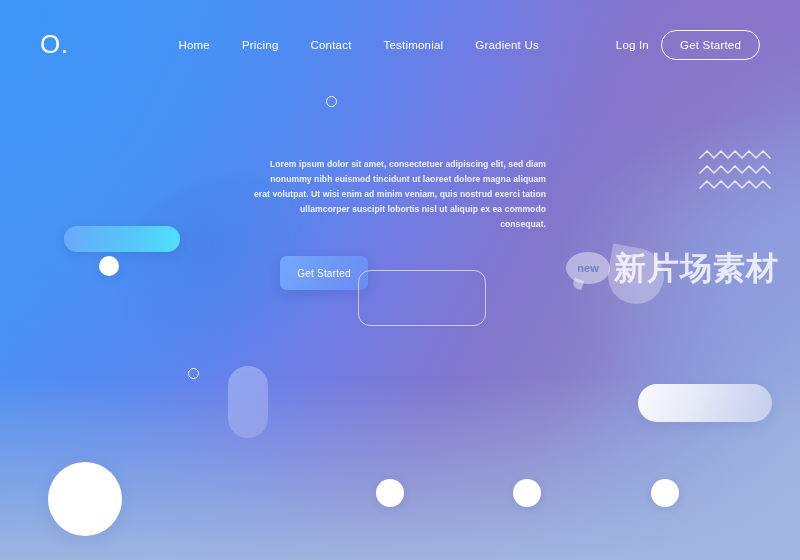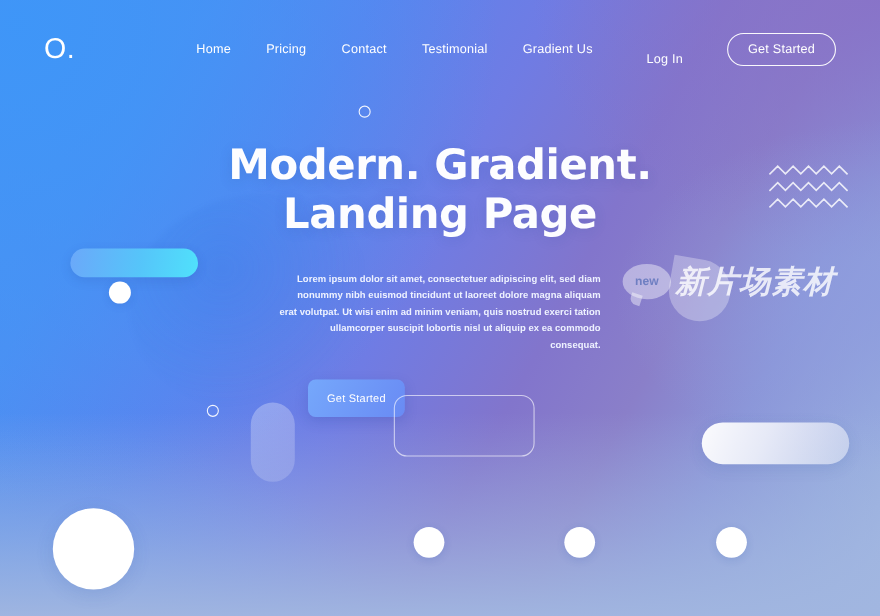--- a/index.html
+++ b/index.html
@@ -137,21 +137,21 @@
   .nav-link {
     color:#ffffff;
     font-size:11.5px;
     font-weight:400;
     letter-spacing:.2px;
     white-space:nowrap;
     text-decoration:none;
   }
   .nav-right {
     margin-left:auto;
-    display:flex; align-items:flex-end; gap:40px;
+    display:flex; align-items:center; gap:12px;
   }
   .login-link {
     color:#ffffff;
     font-size:11.5px;
     letter-spacing:.2px;
     white-space:nowrap;
   }
   .nav-cta {
     border:1.3px solid rgba(255,255,255,.95);
     border-radius:16px;
@@ -218,21 +218,21 @@
     left:78px; top:14px;
     width:128px; height:56px;
     border:1.1px solid rgba(255,255,255,.62);
     border-radius:12px;
     background:transparent;
   }
 
   
   .watermark {
     position:absolute;
-    left:566px; top:240px;
+    left:566px; top:252px;
     display:flex; align-items:center;
     gap:4px;
     pointer-events:none;
   }
   .wm-leaf {
     position:absolute;
     left:42px; top:-4px;
     width:56px; height:56px;
     background:rgba(255,255,255,.30);
     border-radius:0 50% 50% 50%;
@@ -253,26 +253,25 @@
     position:absolute;
     left:7px; bottom:-5px;
     width:10px; height:10px;
     background:rgba(255,255,255,.42);
     border-radius:0 0 0 60%;
     transform:rotate(18deg);
   }
   .wm-text {
     position:relative;
     color:rgba(255,255,255,.80);
-    font-size:28px;
+    font-size:32px;
     font-weight:700;
     letter-spacing:1px;
     line-height:1;
     font-family:"DejaVu Sans", sans-serif;
-    font-style:italic;
   }
 </style>
 </head>
 <body>
 
 <div id="stage">
 
   <div class="bg-layer bg-base"></div>
   <div class="bg-layer bg-tl"></div>
   <div class="bg-layer bg-tr"></div>
@@ -312,24 +311,20 @@
       <a class="nav-link">Gradient Us</a>
     </div>
 
     <div class="nav-right">
       <a class="login-link">Log In</a>
       <button class="nav-cta">Get Started</button>
     </div>
   </nav>
 
   <div class="hero">
-    <h1 class="headline">
-      <span>Modern. Gradient.</span>
-      <span class="l2">Landing Page</span>
-    </h1>
 
     <p class="hero-copy">Lorem ipsum dolor sit amet, consectetuer adipiscing elit, sed diam nonummy nibh euismod tincidunt ut laoreet dolore magna aliquam erat volutpat. Ut wisi enim ad minim veniam, quis nostrud exerci tation ullamcorper suscipit lobortis nisl ut aliquip ex ea commodo consequat.</p>
 
     <div class="hero-cta-row">
       <button class="hero-cta">Get Started</button>
       <div class="hero-outline-box"></div>
     </div>
   </div>
 
   <div class="watermark">

